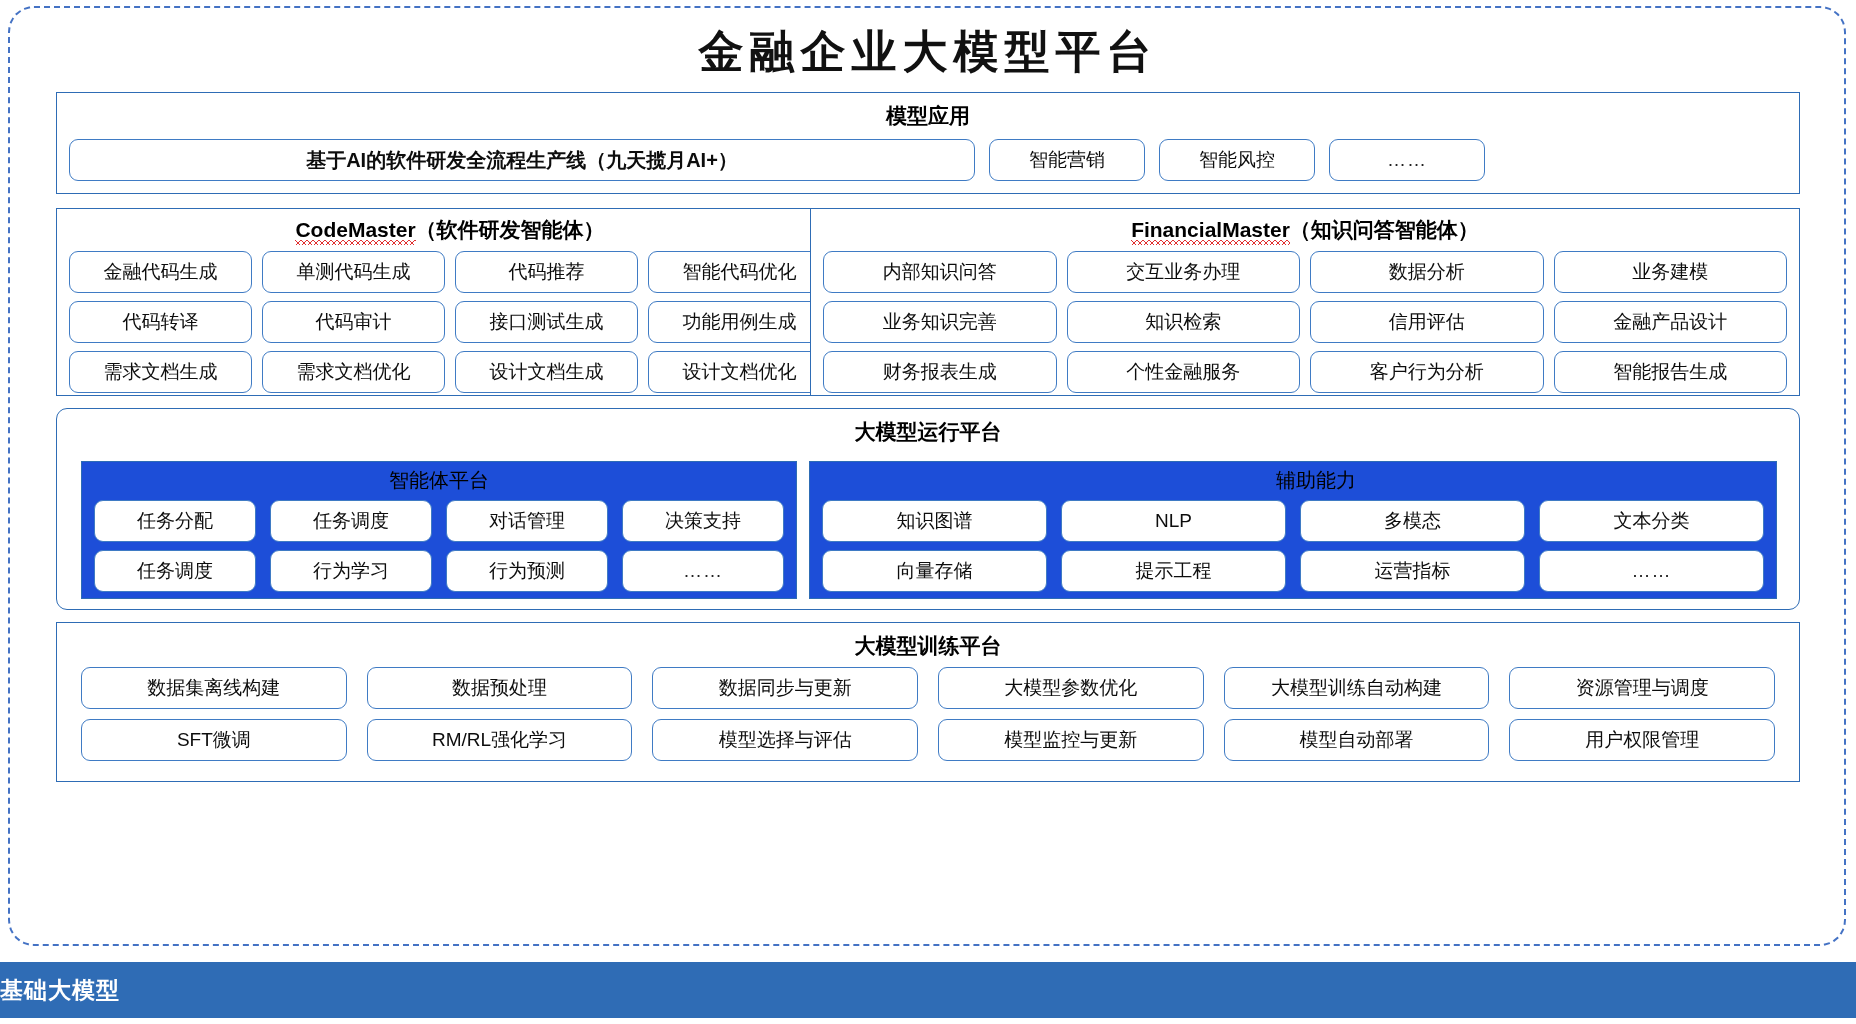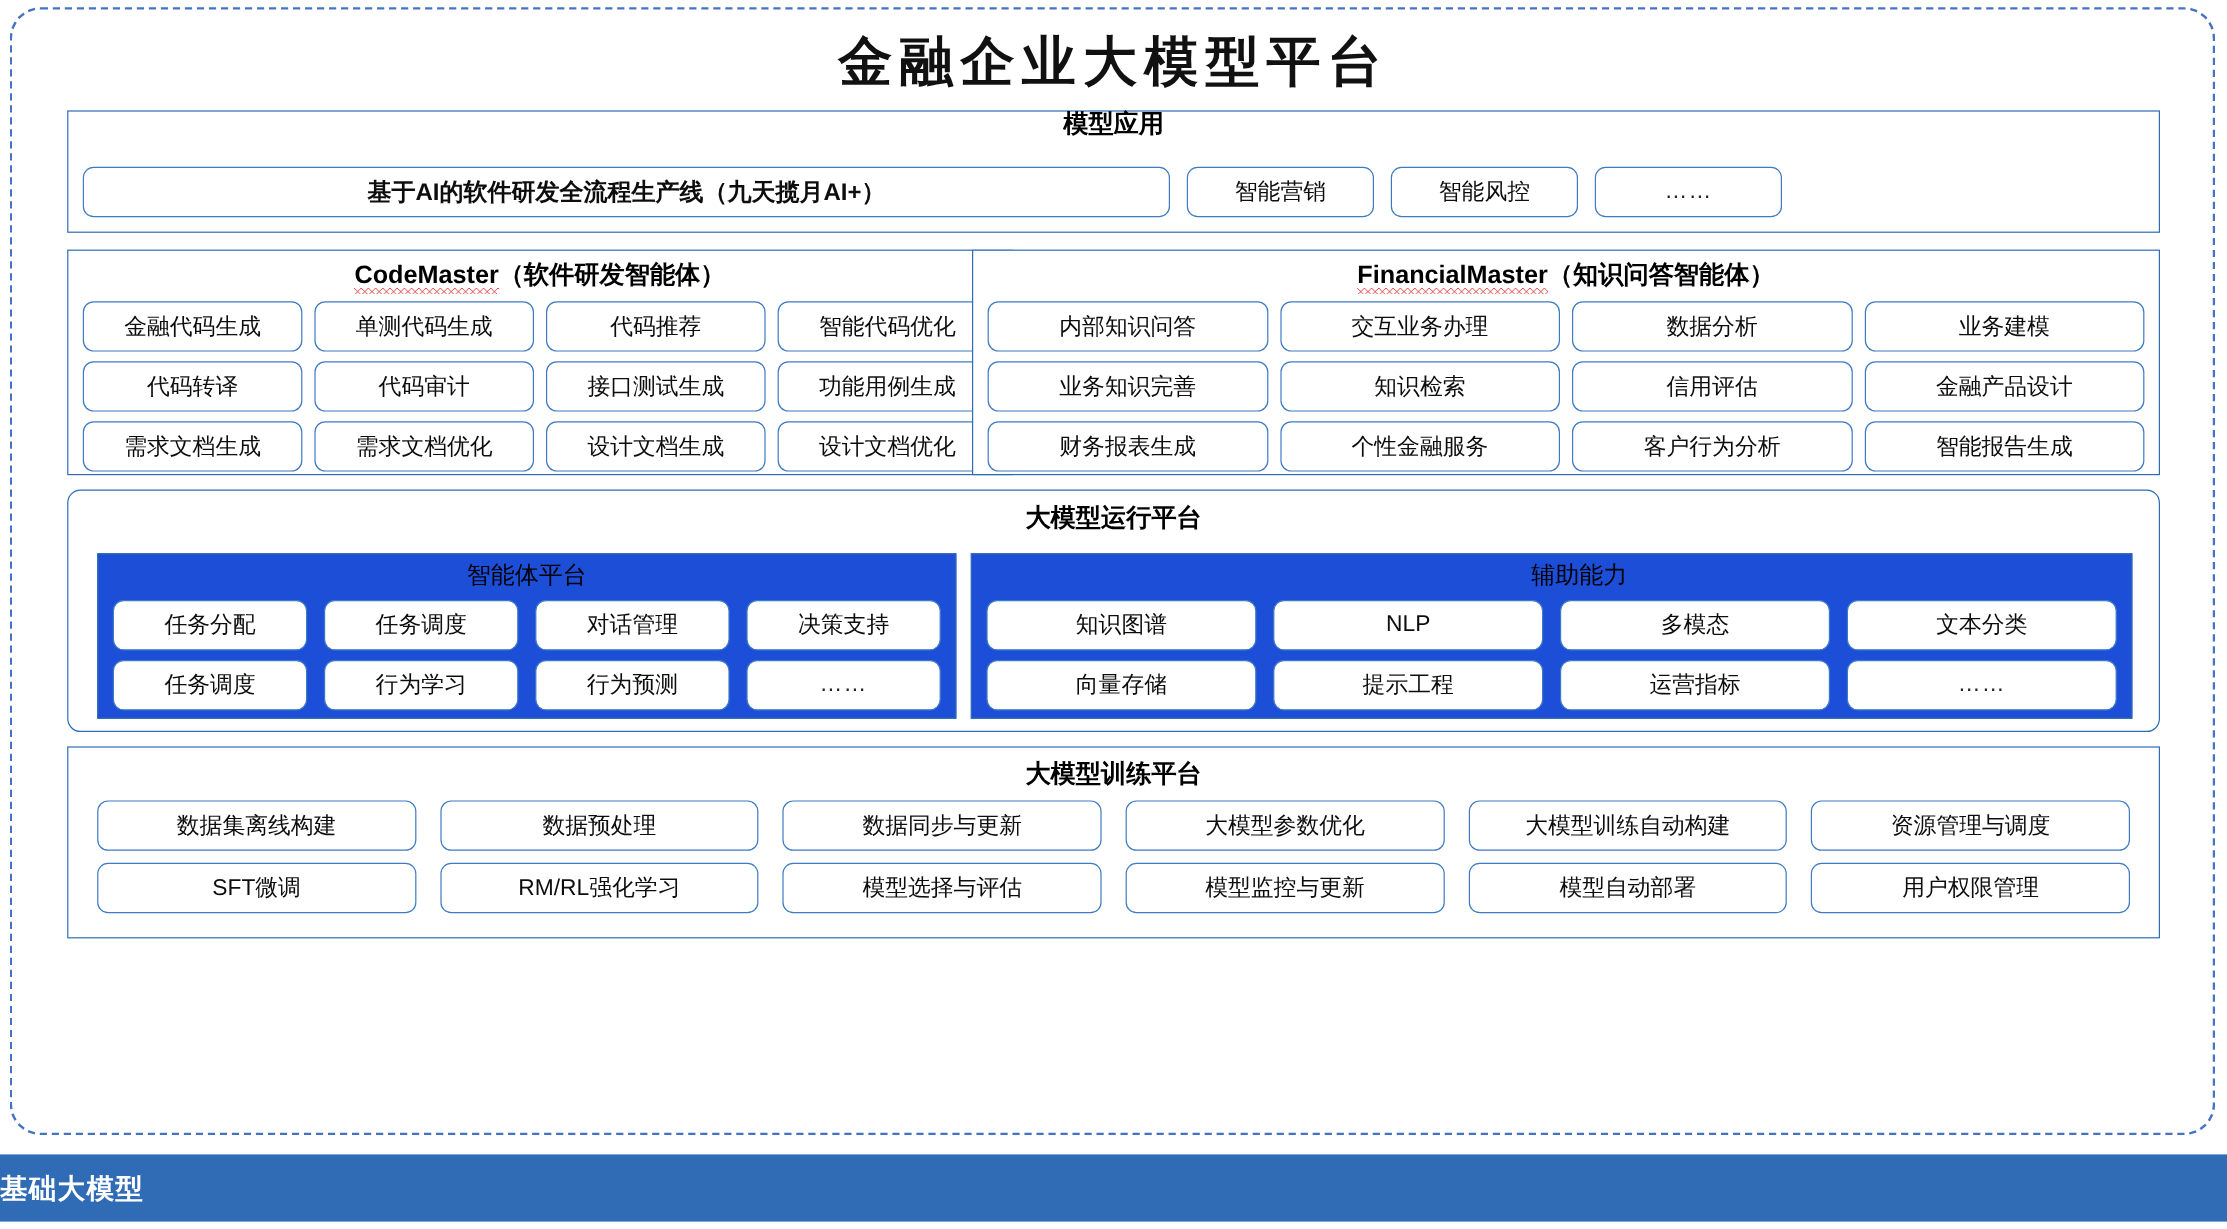--- a/index.html
+++ b/index.html
@@ -94,21 +94,21 @@
     white-space: nowrap;
     height: 42px;
   }
   .pill.dots {
     letter-spacing: 1px;
     color: #222;
   }
 
   
   #panel-app { left: 56px; top: 92px; width: 1744px; height: 102px; }
-  #panel-app .panel-title { }
+  #panel-app .panel-title { margin-top: 12px; }
   .app-row {
     position: absolute;
     left: 12px;
     top: 46px;
     width: 1720px;
     display: flex;
     gap: 14px;
     align-items: center;
   }
   .app-row .pill.wide { flex: 0 0 906px; font-weight: 700; font-size: 20px; }

